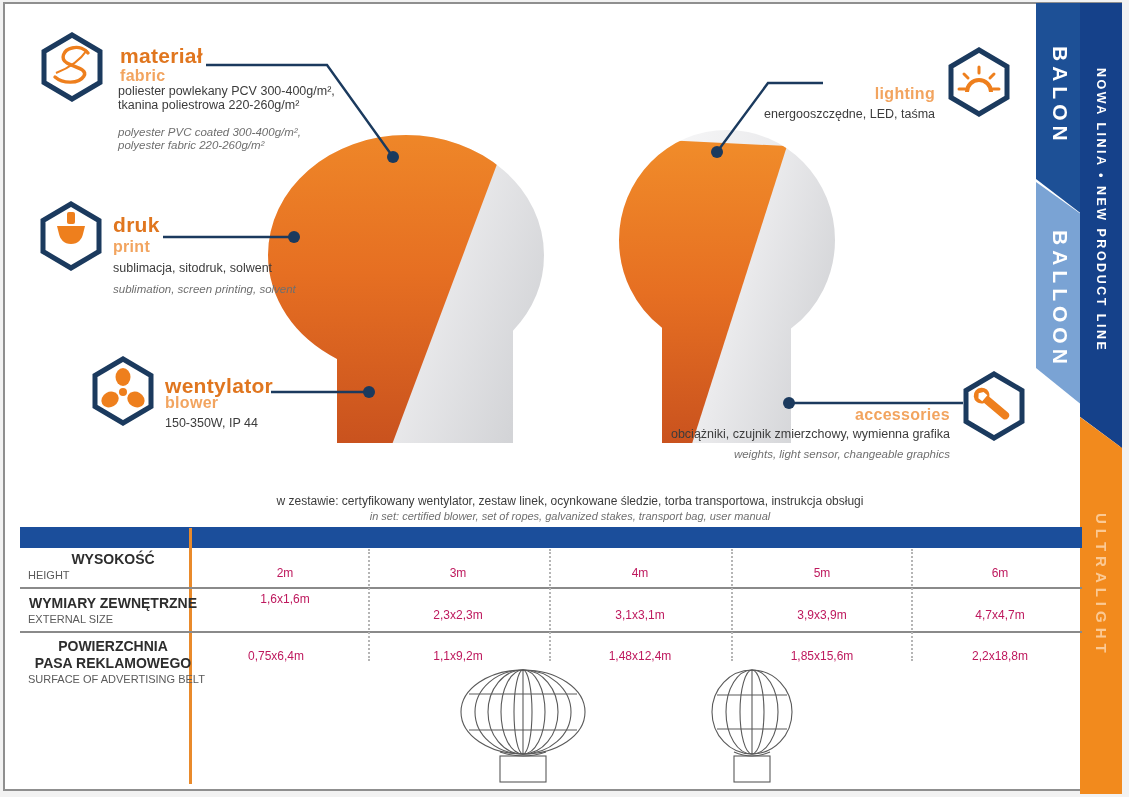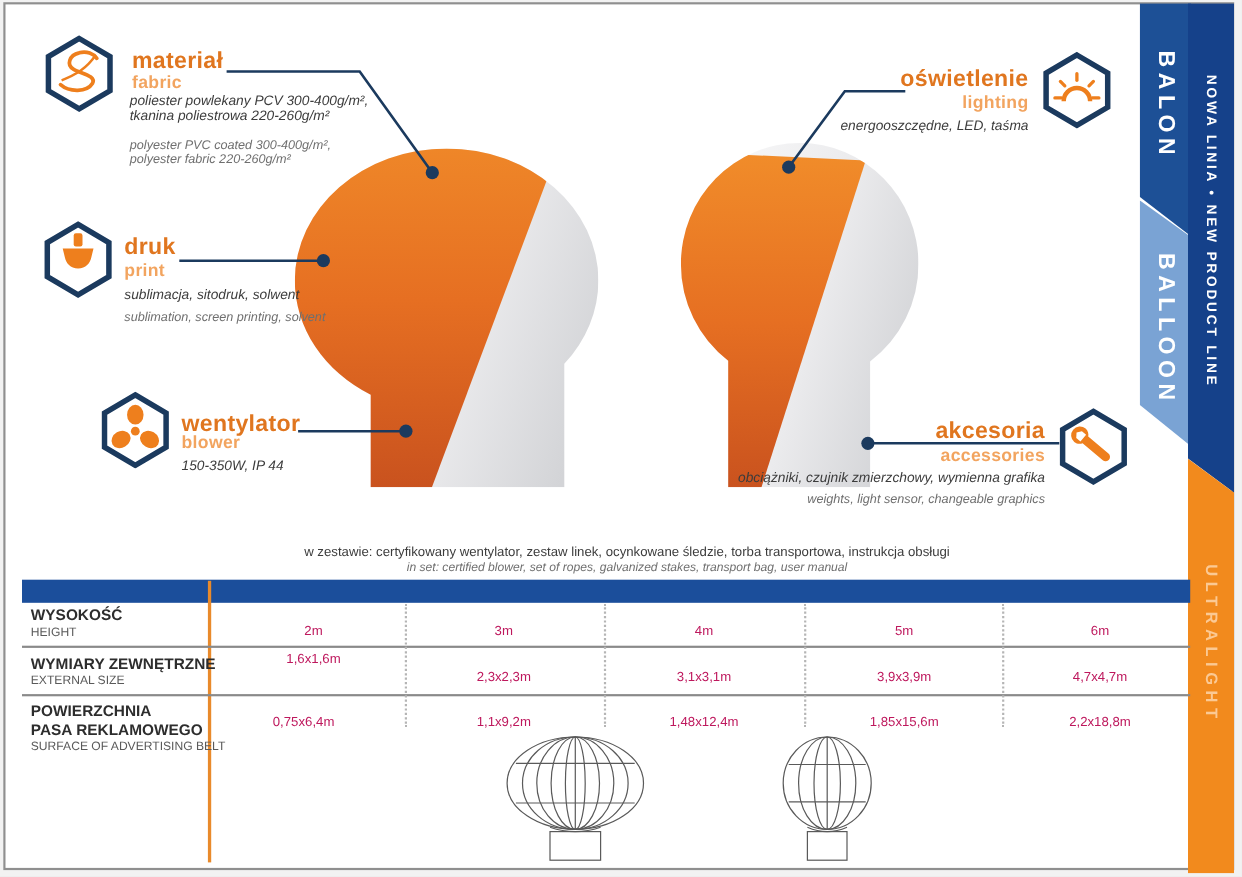--- a/index.html
+++ b/index.html
@@ -3,21 +3,21 @@
 <meta charset="utf-8">
 <style>
   html,body{margin:0;padding:0;background:#e9e9e9;font-family:"Liberation Sans",sans-serif;}
   #canvas{position:relative;width:1129px;height:797px;background:#f2f2f2;overflow:hidden;}
   .page{position:absolute;left:3px;top:2px;width:1119px;height:789px;background:#ffffff;border:2px solid #8f8f8f;box-sizing:border-box;}
   .abs{position:absolute;}
   
   .hex{position:absolute;width:62px;height:70px;}
   .co-title{position:absolute;font-size:21px;font-weight:bold;color:#e0761f;letter-spacing:.3px;white-space:nowrap;}
   .co-sub{position:absolute;font-size:16px;font-weight:bold;color:#f2a45f;letter-spacing:.3px;white-space:nowrap;}
-  .co-body{position:absolute;font-size:12.5px;color:#3c3c3c;line-height:13.5px;white-space:nowrap;font-style:italic;}
+  .co-body{position:absolute;font-size:12.5px;color:#3c3c3c;line-height:13.5px;white-space:nowrap;}
   .co-en{position:absolute;font-size:11.5px;font-style:italic;color:#6f6f6f;line-height:13px;white-space:nowrap;}
   .r{text-align:right;}
   
   .vtxt{writing-mode:vertical-rl;text-orientation:mixed;}
   .band{position:absolute;display:flex;align-items:center;justify-content:center;}
   .band-balon{left:1036px;top:3px;width:47px;height:212px;background:#1d5096;clip-path:polygon(0 0,100% 0,100% 100%,0 83%);}
   .band-balloon{left:1036px;top:182px;width:47px;height:224px;background:#7aa3d4;clip-path:polygon(0 0,100% 15%,100% 100%,0 83%);}
   .band-nowa{left:1080px;top:3px;width:42px;height:445px;background:#15418a;clip-path:polygon(0 0,100% 0,100% 100%,0 93%);}
   .band-ultra{left:1080px;top:417px;width:42px;height:377px;background:#f28a1d;clip-path:polygon(0 0,100% 8.2%,100% 100%,0 100%);}
   .band-balon .vtxt,.band-balloon .vtxt{color:#fff;font-size:21px;font-weight:bold;letter-spacing:5px;}
@@ -29,21 +29,21 @@
   .dim-box{left:20px;top:486px;width:170px;height:44px;background:#ee7f1d;clip-path:polygon(0 0,136px 0,170px 21px,170px 44px,0 44px);}
   .dim-title{position:absolute;left:16px;top:2px;font-size:22px;font-weight:bold;color:#fff;letter-spacing:.5px;}
   .dim-sub{position:absolute;left:16px;top:27px;font-size:12px;color:#f7d9bb;font-weight:bold;letter-spacing:.5px;}
   .navy-bar{left:20px;top:527px;width:1062px;height:21px;background:#1b4e9b;}
   .inset-pl{left:200px;top:494px;width:740px;text-align:center;font-size:12px;color:#3c3c3c;}
   .inset-en{left:200px;top:510px;width:740px;text-align:center;font-size:11px;font-style:italic;color:#6f6f6f;}
   
   .row-line{position:absolute;left:20px;width:1062px;height:2px;background:#8a8a8a;}
   .orange-vline{position:absolute;left:189px;top:528px;width:3px;height:256px;background:#e98a2b;}
   .dot-vline{position:absolute;top:549px;height:112px;width:0;border-left:2px dotted #b5b5b5;}
-  .lbl-pl{position:absolute;left:28px;width:170px;font-size:14px;font-weight:bold;color:#2d2d2d;line-height:17px;white-space:nowrap;}
+  .lbl-pl{position:absolute;left:28px;width:170px;font-size:14px;font-weight:bold;color:#2d2d2d;line-height:17px;white-space:nowrap;text-align:center;}
   .lbl-en{position:absolute;left:28px;width:200px;font-size:11px;color:#5a5a5a;white-space:nowrap;}
   .cell{position:absolute;width:160px;text-align:center;font-size:12px;color:#be185d;white-space:nowrap;}
 </style>
 </head>
 <body>
 
 <div id="canvas">
   <div class="page"></div>
 
   <svg class="abs" style="left:0;top:0" width="1129" height="797" viewBox="0 0 1129 797">
@@ -142,31 +142,29 @@
     <polygon points="31,3 59,19.5 59,50.5 31,67 3,50.5 3,19.5" fill="#fff" stroke="#1b3a5e" stroke-width="5"></polygon>
     <path d="M19,45 a12,12 0 0 1 24,0" fill="none" stroke="#ee7f1d" stroke-width="4"></path>
     <g stroke="#ee7f1d" stroke-width="3" stroke-linecap="round">
       <line x1="31" y1="20" x2="31" y2="26"></line>
       <line x1="16" y1="27" x2="20" y2="31"></line>
       <line x1="46" y1="27" x2="42" y2="31"></line>
       <line x1="11" y1="42" x2="17" y2="42"></line>
       <line x1="51" y1="42" x2="45" y2="42"></line>
     </g>
   </svg>
-  <div class="co-title r" style="left:700px;top:60px;width:235px">oświetlenie</div>
   <div class="co-sub r" style="left:700px;top:85px;width:235px">lighting</div>
   <div class="co-body r" style="left:635px;top:108px;width:300px">energooszczędne, LED, taśma</div>
 
   <svg class="hex" style="left:963px;top:371px" viewBox="0 0 62 70">
     <polygon points="31,3 59,19.5 59,50.5 31,67 3,50.5 3,19.5" fill="#fff" stroke="#1b3a5e" stroke-width="5"></polygon>
     <g transform="rotate(-50 31 35)">
       <path d="M31,11 a8,8 0 0 1 8,8 c0,3 -2,5.5 -4,6.5 l0,24 a4,4 0 0 1 -8,0 l0,-24 c-2,-1 -4,-3.5 -4,-6.5 a8,8 0 0 1 8,-8 z M31,15 l-4,3 0,5 8,0 0,-5 z" fill="#ee7f1d" fill-rule="evenodd"></path>
     </g>
   </svg>
-  <div class="co-title r" style="left:650px;top:380px;width:300px">akcesoria</div>
   <div class="co-sub r" style="left:650px;top:406px;width:300px">accessories</div>
   <div class="co-body r" style="left:620px;top:428px;width:330px">obciążniki, czujnik zmierzchowy, wymienna grafika</div>
   <div class="co-en r" style="left:620px;top:448px;width:330px">weights, light sensor, changeable graphics</div>
 
   <div class="band band-balon">
     <div class="vtxt">BALON</div>
   </div>
   <div class="band band-balloon">
     <div class="vtxt">BALLOON</div>
   </div>

